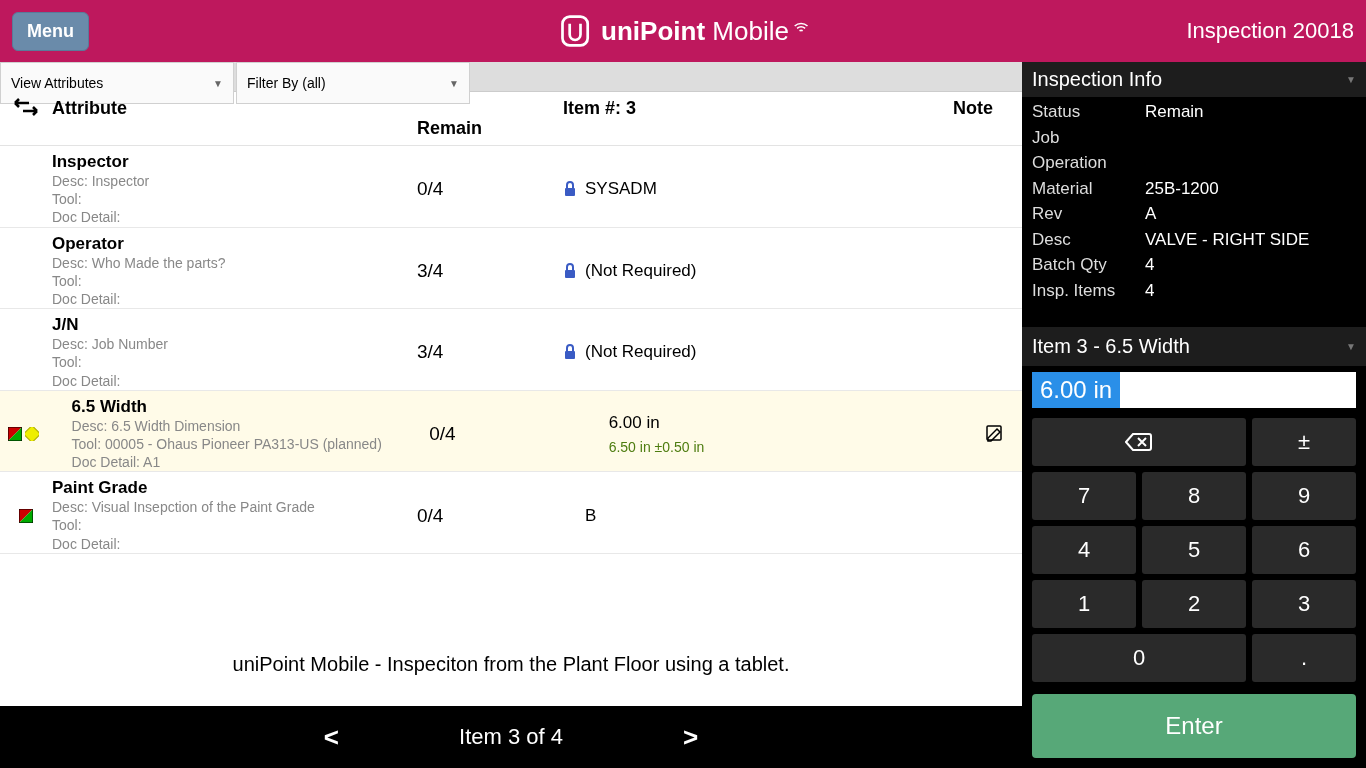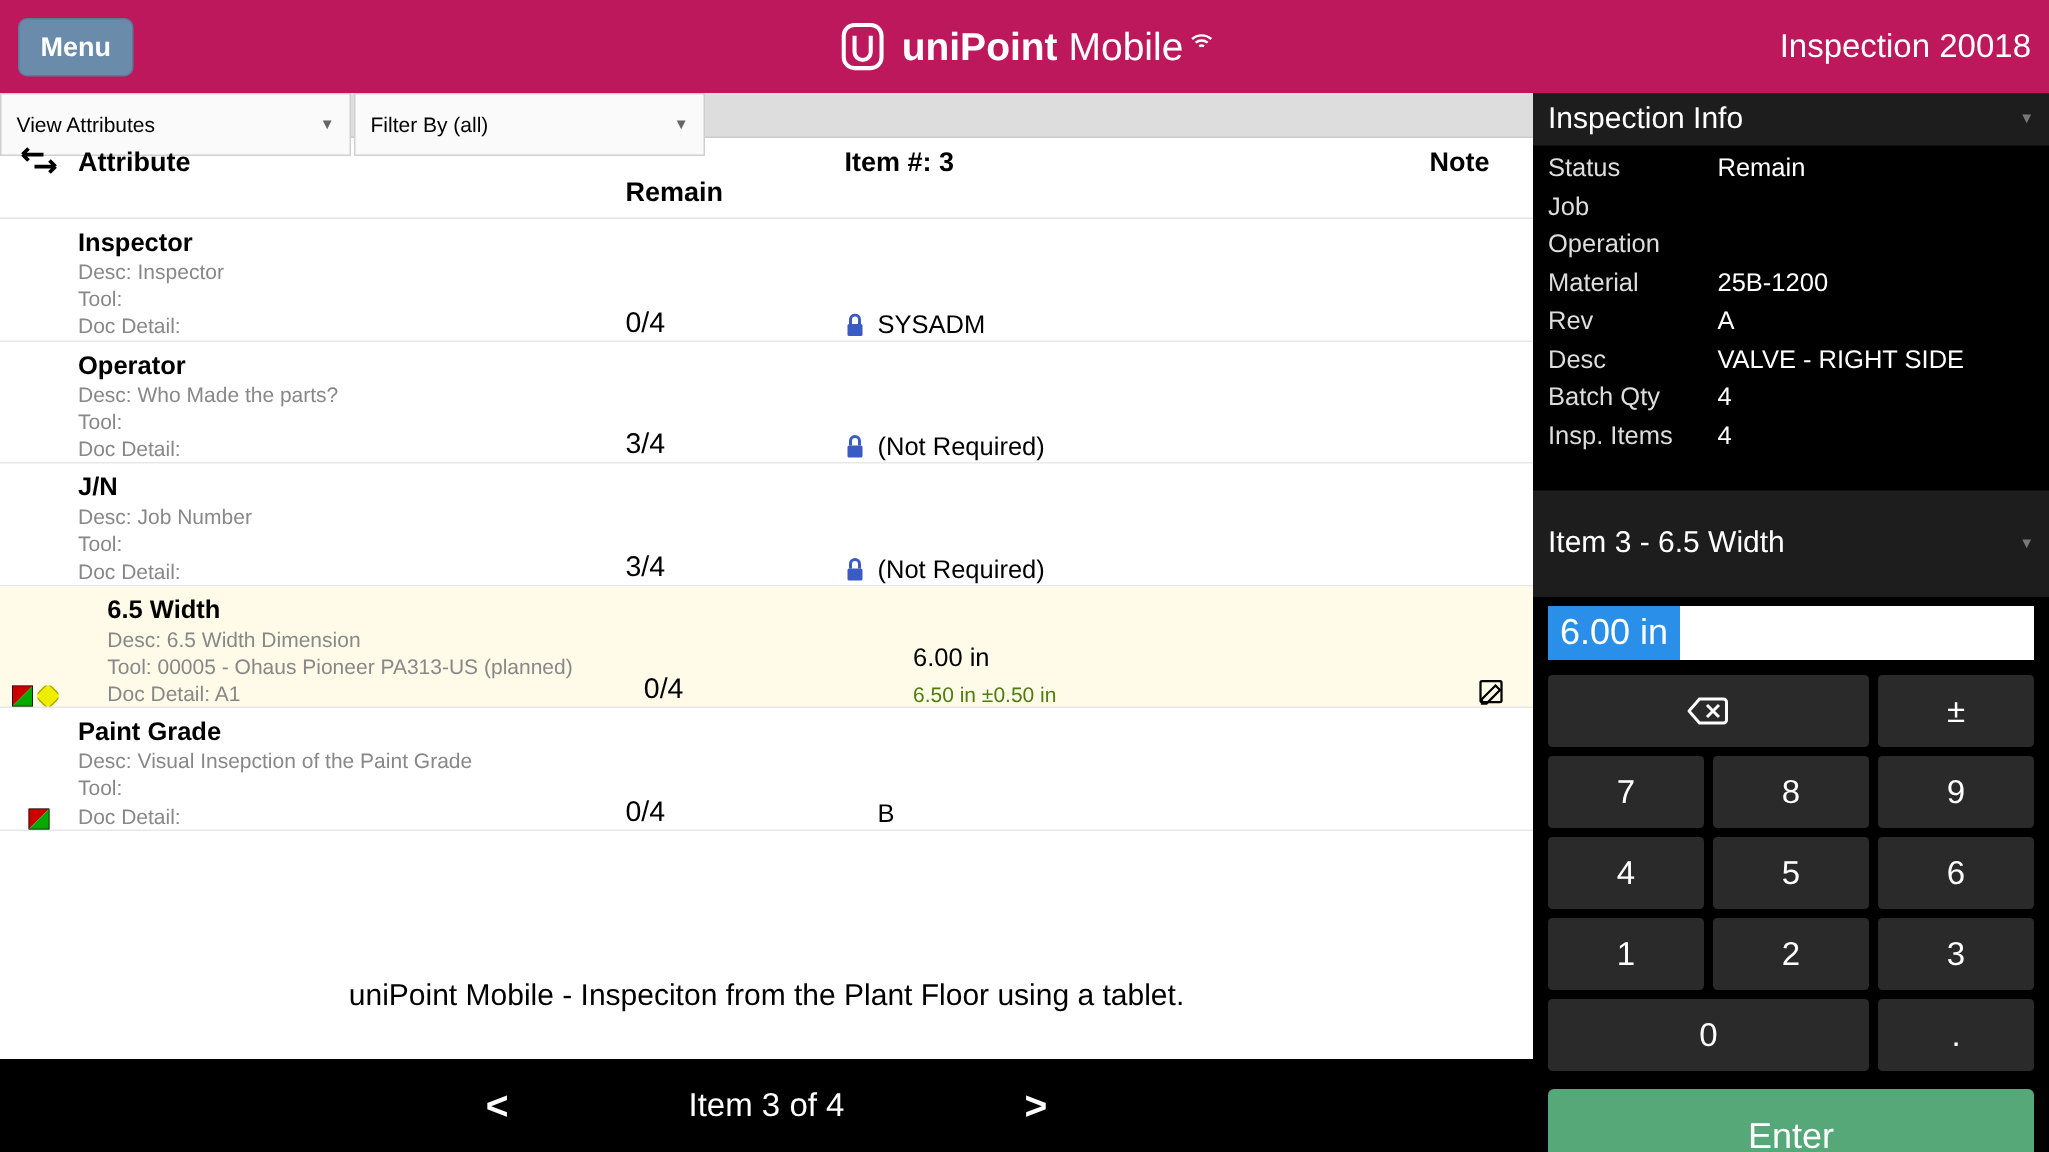--- a/index.html
+++ b/index.html
@@ -26,21 +26,21 @@
   .col-headers { display: flex; padding: 6px 0; border-bottom: 1px solid #e3e3e3; font-size: 18px; font-weight: 600; }
   .col.icon { width: 52px; text-align: center; }
   .col.attr { width: 365px; }
   .col.remain { width: 146px; margin-top: 20px; }
   .col.item { width: 390px; }
   .col.note { width: 60px; }
 
   .sort-icon { font-size: 18px; }
 
   .rows { flex: 1; }
-  .row { display: flex; padding: 6px 0 0; border-bottom: 1px solid #e8e8e8; align-items: flex-end; }
+  .row { display: flex; padding: 6px 0 0; border-bottom: 1px solid #e8e8e8; align-items: center; }
   .row.selected { background: #fffbe8; gap: 24px; }
   .row .icon { width: 52px; display: flex; justify-content: center; align-items: center; gap: 3px; }
   .flag { width: 14px; height: 14px; }
   .row .attr { width: 365px; }
   .row .attr .name { font-weight: 600; font-size: 17px; }
   .row .attr .meta { font-size: 14px; color: #888; line-height: 1.3; }
   .row .remain { width: 146px; font-size: 19px; }
   .row .item { width: 390px; font-size: 17px; display: flex; align-items: center; gap: 8px; }
   .row .item .lock { width: 14px; height: 16px; }
   .row .item .stack { display: flex; flex-direction: column; }
@@ -51,21 +51,21 @@
 
   .footer { background: #000; color: #fff; height: 62px; display: flex; align-items: center; justify-content: center; gap: 120px; font-size: 22px; }
   .nav-arrow { font-size: 26px; font-weight: 700; cursor: pointer; }
 
   .info-header { background: #1d1d1d; padding: 6px 10px; font-size: 20px; display: flex; justify-content: space-between; align-items: center; }
   .info-table { padding: 2px 10px 6px; }
   .info-row { display: flex; font-size: 17px; line-height: 1.5; }
   .info-row .lbl { width: 113px; color: #ddd; }
   .info-row .val { color: #fff; }
 
-  .item-header { background: #1d1d1d; padding: 24px 10px; font-size: 20px; margin-top: 18px; display: flex; justify-content: space-between; align-items: center; }
+  .item-header { background: #1d1d1d; padding: 8px 10px; font-size: 20px; margin-top: 18px; display: flex; justify-content: space-between; align-items: center; }
   .value-box { background: #fff; margin: 6px 10px; height: 42px; display: flex; align-items: center; }
   .value-sel { background: #2a8fe8; color: #fff; font-size: 24px; padding: 4px 8px; height: 100%; display: flex; align-items: center; }
 
   .keypad { display: grid; grid-template-columns: repeat(3, 1fr); gap: 6px; padding: 4px 10px; flex: 0 0 auto; }
   .key { background: #2a2a2a; color: #fff; font-size: 22px; height: 48px; display: flex; align-items: center; justify-content: center; border-radius: 3px; cursor: pointer; }
   .key.wide2 { grid-column: span 2; }
   .key.back svg { width: 28px; height: 20px; }
 
   .enter-btn { background: #57a878; color: #fff; font-size: 24px; text-align: center; padding: 18px 0; margin: 8px 10px 10px; border-radius: 4px; cursor: pointer; }
   .spacer { flex: 1; }

